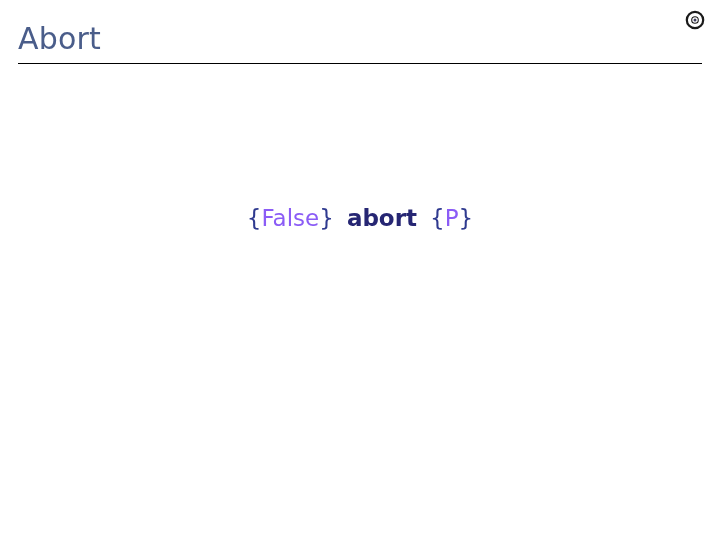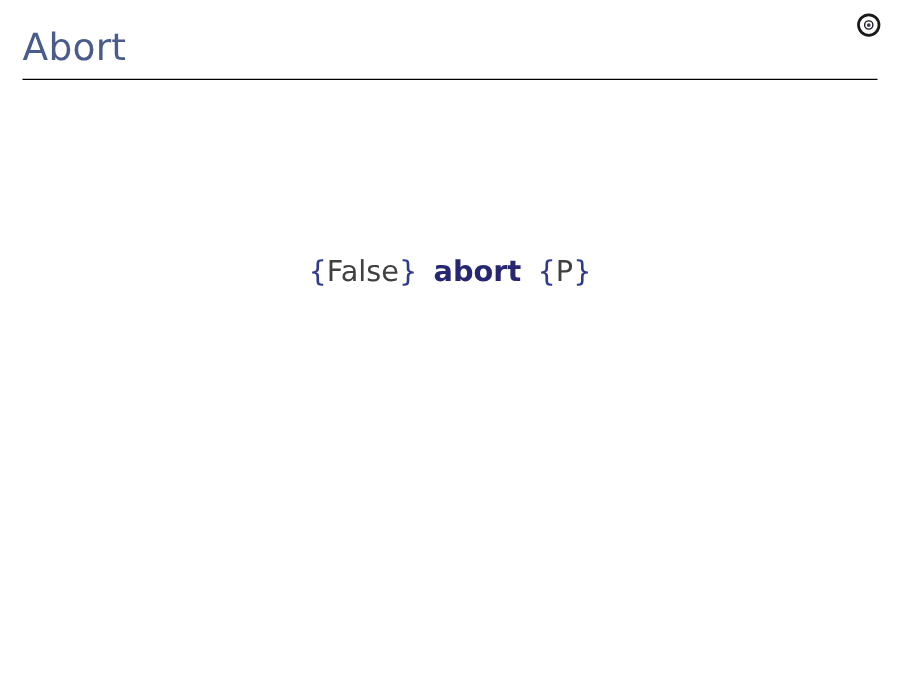--- a/index.html
+++ b/index.html
@@ -90,21 +90,21 @@
     color: #2b2b7a;
     white-space: nowrap;
   }
 
   .brace {
     color: #2f3a8f;
     font-weight: 500;
   }
   .precond-expr,
   .postcond-expr {
-    color: #404040;
+    color: #8b5cf6;
     font-weight: 500;
   }
   .statement {
     color: #262673;
     font-weight: 700;
   }
   .gap-wide {
     display: inline-block;
     width: 13px;
   }

